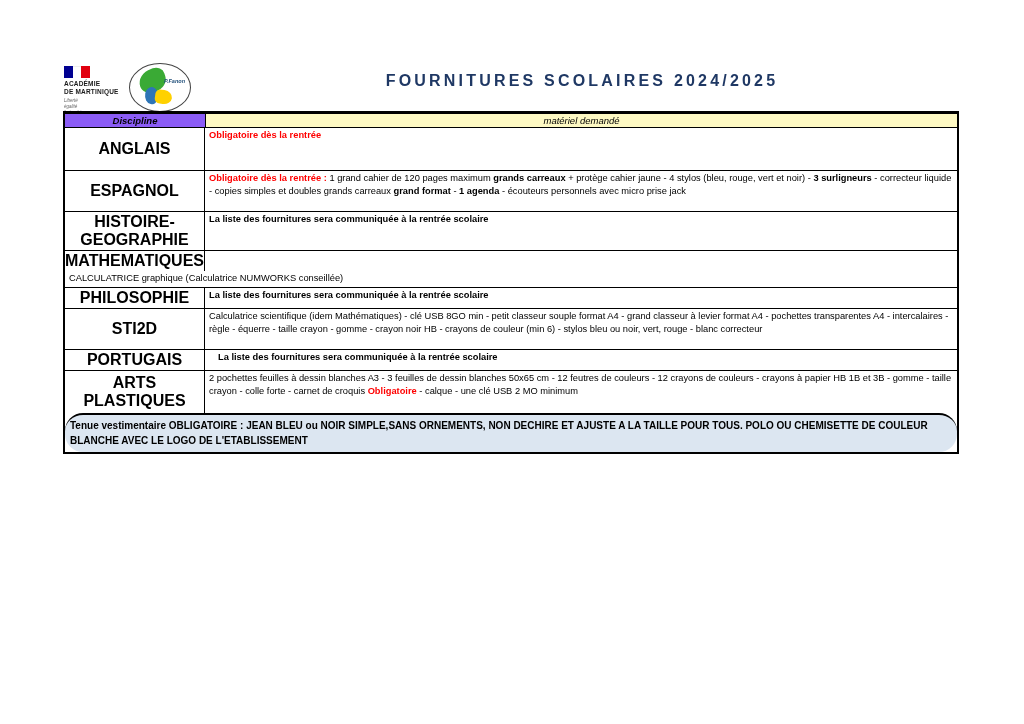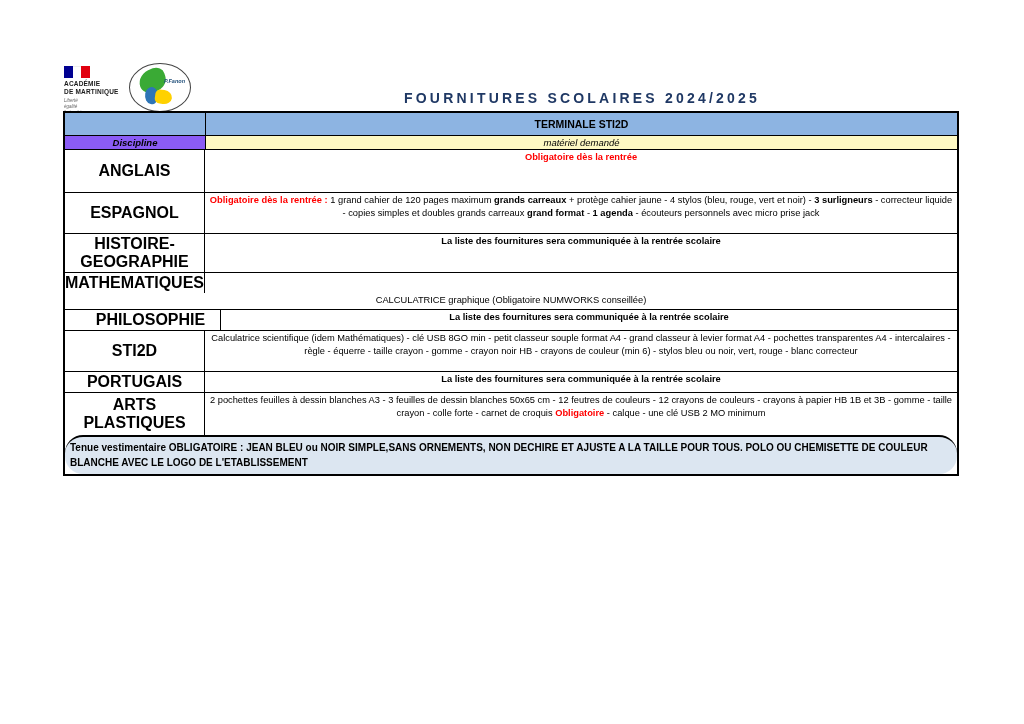--- a/index.html
+++ b/index.html
@@ -20,22 +20,22 @@
     position:absolute;left:129px;top:63px;width:60px;height:47px;
     border:1px solid #444;border-radius:50%;background:#fff;overflow:hidden;
   }
   .blob{position:absolute;}
   .blob.green{left:9px;top:5px;width:27px;height:23px;background:#3aaa35;border-radius:62% 38% 55% 45%;transform:rotate(-18deg);}
   .blob.blue{left:15px;top:23px;width:13px;height:17px;background:#2e75b6;border-radius:50% 60% 40% 60%;transform:rotate(10deg);}
   .blob.yellow{left:25px;top:26px;width:17px;height:14px;background:#ffd100;border-radius:40% 60% 60% 40%;transform:rotate(8deg);}
   .school-script{position:absolute;right:5px;top:14px;font-size:5.5px;font-style:italic;color:#1f4e79;font-weight:bold;}
   
   .page-title{
-    position:absolute;left:332px;top:90px;width:500px;text-align:center;
-    font-size:14px;font-weight:bold;letter-spacing:3.2px;color:#1F3864;
+    position:absolute;left:332px;top:72px;width:500px;text-align:center;
+    font-size:16px;font-weight:bold;letter-spacing:3.2px;color:#1F3864;
   }
   
   .supplies-table{
     position:absolute;left:63px;top:111px;width:892px;
     border:2px solid #000;background:#fff;
   }
   .hdr-row{display:flex;}
   .hdr-c1{width:140px;border-right:1px solid #000;flex:none;}
   .hdr-c2{flex:1;}
   .row1 .hdr-c1,.row1 .hdr-c2{background:#8DB4E2;height:22px;}
@@ -45,28 +45,28 @@
   .row2 .hdr-c1{background:#8b5cf6;height:13px;display:flex;align-items:center;justify-content:center;
     font-size:9.5px;font-style:italic;font-weight:bold;}
   .row2 .hdr-c2{background:#fef9c3;display:flex;align-items:center;justify-content:center;
     font-size:9.5px;font-style:italic;}
   .trow{display:flex;border-top:1px solid #000;}
   .cell-disc{
     width:140px;flex:none;border-right:1px solid #000;
     display:flex;align-items:center;justify-content:center;
     font-size:16px;font-weight:bold;text-align:center;padding:1px 2px;box-sizing:border-box;
   }
-  .cell-mat{flex:1;padding:1px 4px 2px 4px;font-size:9.3px;line-height:1.4;text-align:center;}
+  .cell-mat{flex:1;padding:1px 4px 2px 4px;font-size:9.3px;line-height:1.4;}
   .tbody .trow:nth-child(1){min-height:42px;}
   .tbody .trow:nth-child(2){min-height:40px;}
   .tbody .trow:nth-child(3){min-height:15px;}
   .tbody .trow:nth-child(4){min-height:14px;flex-direction:column;}
-  .tbody .trow:nth-child(5){min-height:15px;padding-left:16px;}
+  .tbody .trow:nth-child(5){min-height:15px;}
   .tbody .trow:nth-child(6){min-height:40px;}
-  .tbody .trow:nth-child(7){min-height:16px;}
+  .tbody .trow:nth-child(7){min-height:16px;gap:9px;}
   .tbody .trow:nth-child(8){min-height:42px;}
   .rb{color:#FF0000;font-weight:bold;}
   .b{font-weight:bold;}
   .note-row{
     border-top:2px solid #000;background:#DCE6F1;
     padding:4px 5px;font-size:10px;font-weight:bold;line-height:1.45;min-height:28px;border-radius:18px;
   }
 </style>
 </head>
 <body>
@@ -89,24 +89,20 @@
 <div class="school-logo">
   <span class="blob green"></span>
   <span class="blob blue"></span>
   <span class="blob yellow"></span>
   <span class="school-script">P.Fanon</span>
 </div>
 
 <div class="page-title">FOURNITURES SCOLAIRES 2024/2025</div>
 
 <div class="supplies-table">
-  <div class="hdr-row row1">
-    <div class="hdr-c1"></div>
-    <div class="hdr-c2">TERMINALE STI2D</div>
-  </div>
   <div class="hdr-row row2">
     <div class="hdr-c1">Discipline</div>
     <div class="hdr-c2">matériel demandé</div>
   </div>
   <div class="tbody">
       <div class="trow">
         <div class="cell-disc">ANGLAIS</div>
         <div class="cell-mat">
           <div><span class="rb">Obligatoire dès la rentrée</span></div>
         </div>
@@ -119,21 +115,21 @@
       </div>
       <div class="trow">
         <div class="cell-disc">HISTOIRE- GEOGRAPHIE</div>
         <div class="cell-mat">
           <div><span class="b">La liste des fournitures sera communiquée à la rentrée scolaire</span></div>
         </div>
       </div>
       <div class="trow">
         <div class="cell-disc">MATHEMATIQUES</div>
         <div class="cell-mat">
-          <div><span>CALCULATRICE graphique (Obligatoire NUMWORKS conseillée)</span></div>
+          <div><span>CALCULATRICE graphique (Calculatrice NUMWORKS conseillée)</span></div>
         </div>
       </div>
       <div class="trow">
         <div class="cell-disc">PHILOSOPHIE</div>
         <div class="cell-mat">
           <div><span class="b">La liste des fournitures sera communiquée à la rentrée scolaire</span></div>
         </div>
       </div>
       <div class="trow">
         <div class="cell-disc">STI2D</div>

